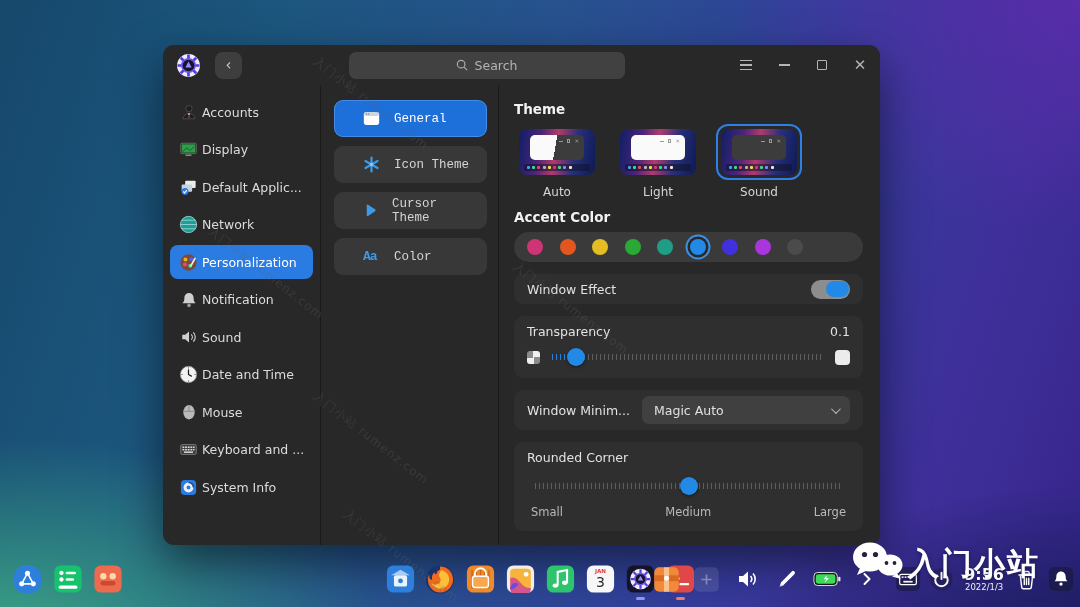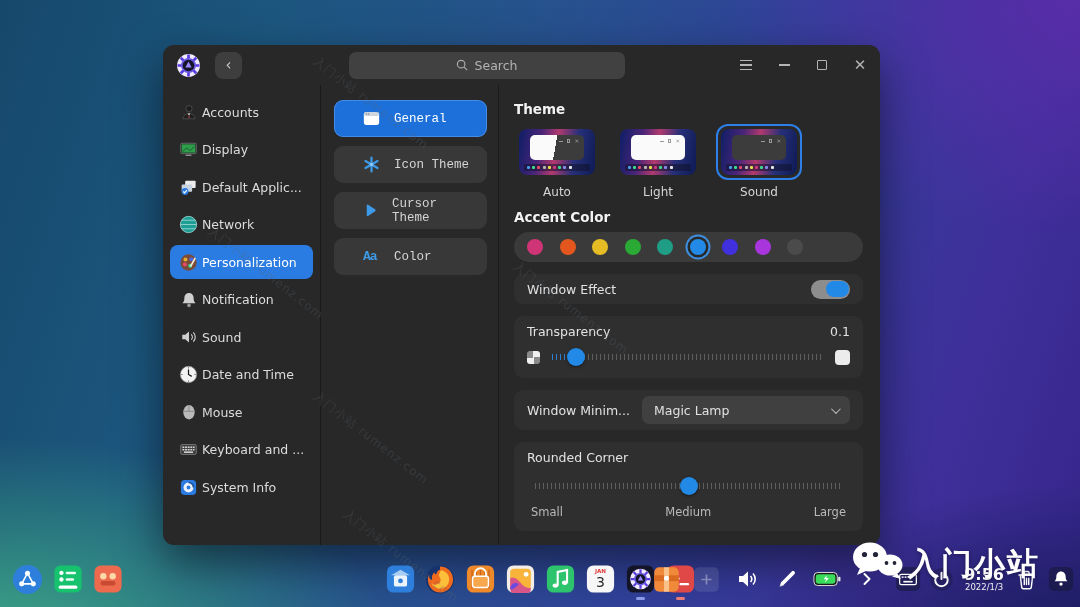--- a/index.html
+++ b/index.html
@@ -463,21 +463,21 @@
               <div class="fill" id="transFill" style="width: 9%;"></div>
               <div class="handle" id="transHandle" style="left: 9%;"></div>
             </div>
             <span class="opaque-sq"></span>
           </div>
         </div>
 
         <div class="row-card min-row" style="height:40px;">
           <span class="row-label" style="white-space:nowrap;">Window Minim...</span>
           <div class="dropdown">
-            <span>Magic Lamp</span>
+            <span>Magic Auto</span>
             <span class="chev-down"></span>
           </div>
         </div>
 
         <div class="row-card" style="padding-bottom:12px;">
           <div class="row-label" style="margin-bottom:12px;">Rounded Corner</div>
           <div class="slider" style="margin:0 8px;">
             <div class="ticks"></div>
             <div class="handle" id="cornerHandle" style="left: 50%;"></div>
           </div>

